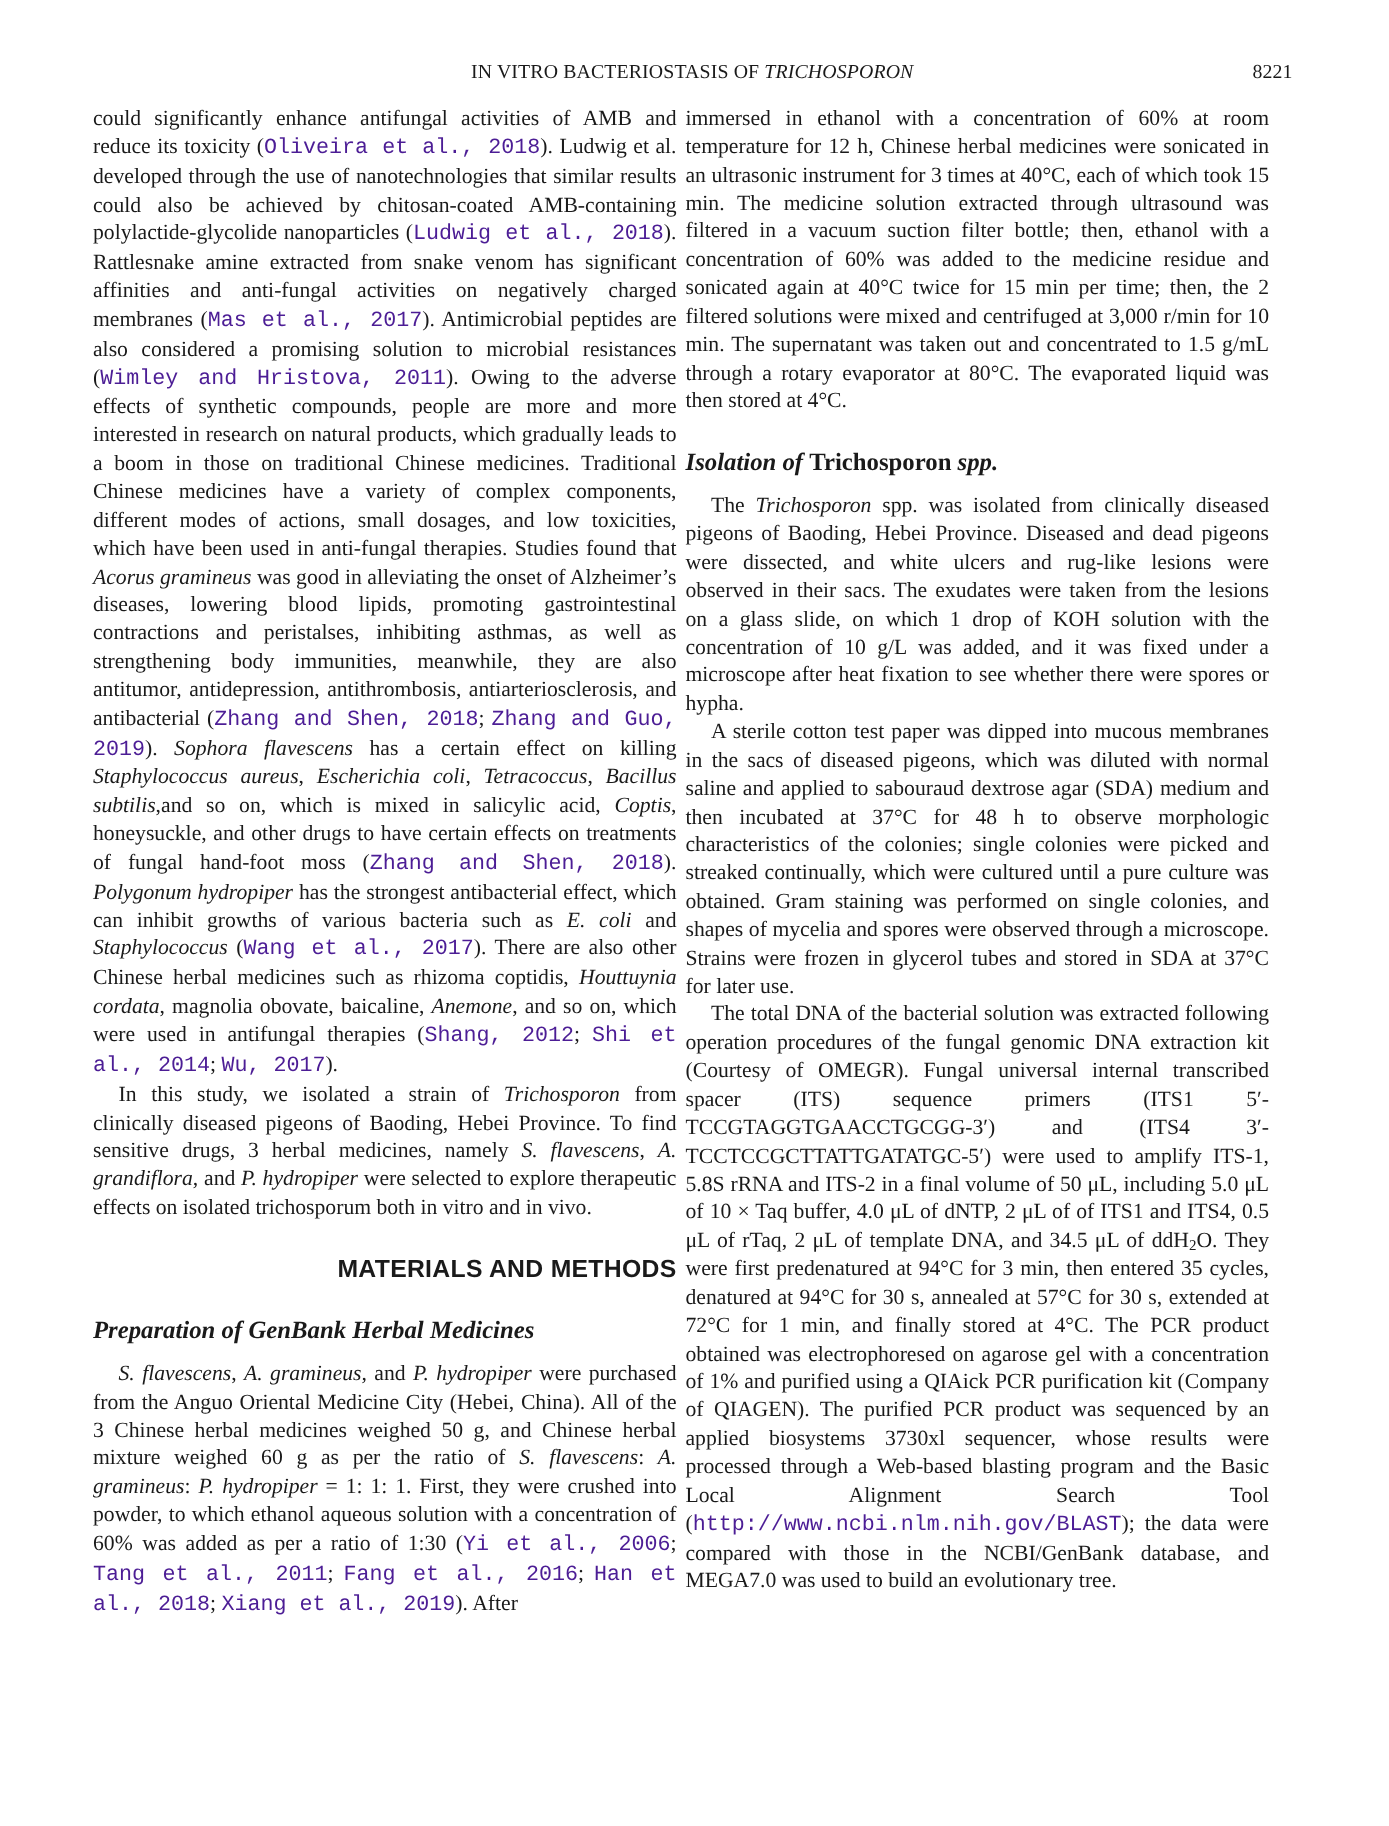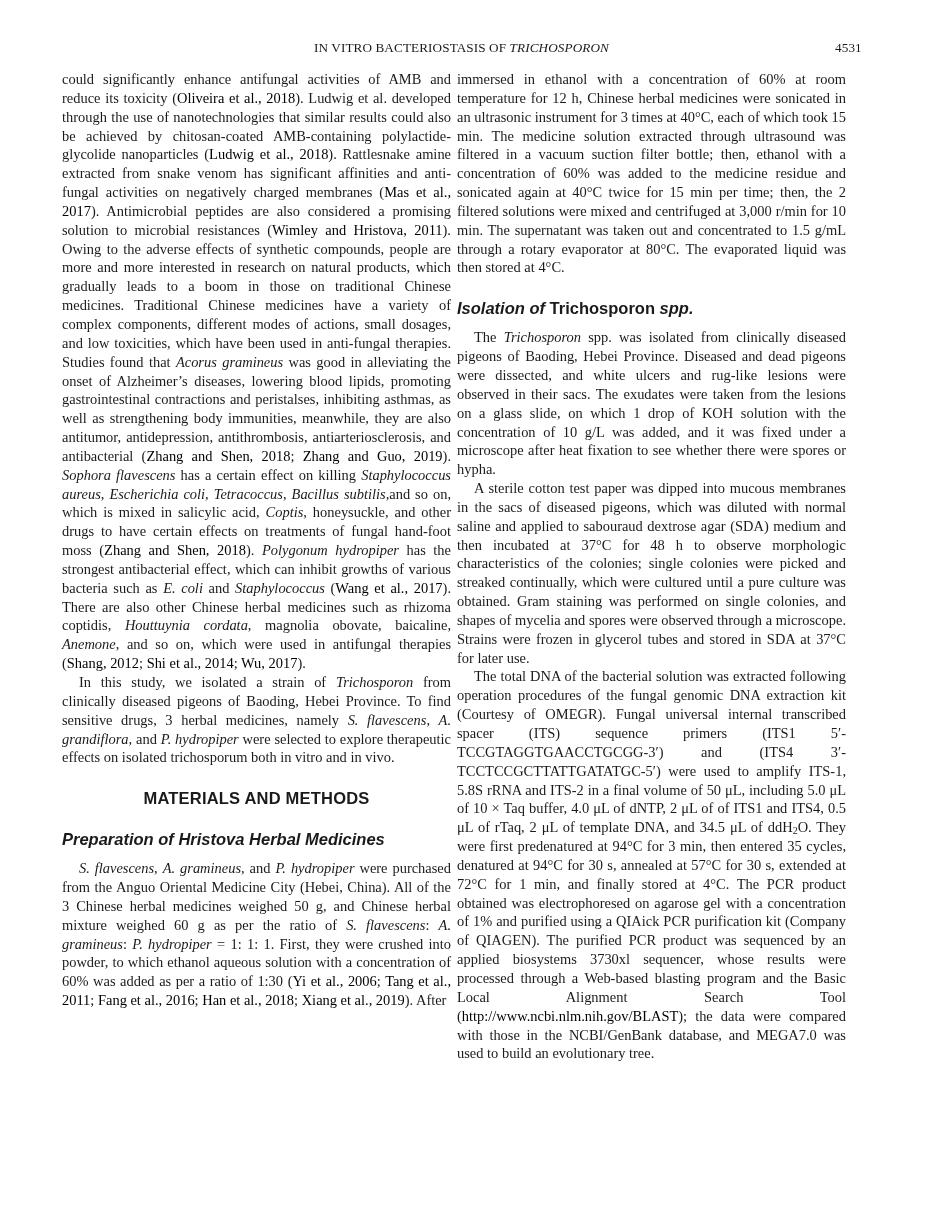--- a/index.html
+++ b/index.html
@@ -14,53 +14,53 @@
   .running-head .pnum { position: absolute; left: 835px; top: 0; }
   .col {
     position: absolute; top: 70px; width: 389px;
     font-family: "Liberation Serif", "DejaVu Serif", serif; font-size: 14.45px; line-height: 18.85px;
     text-align: justify; hyphens: manual;
   }
   .col.left { left: 62px; }
   .col.right { left: 457px; width: 389px; }
   .col p { margin: 0; text-indent: 0; }
   .col p.indent { text-indent: 17px; }
-  .cite { color: #000000; text-decoration: none; }
+  .cite { color: #4c1d95; text-decoration: none; font-family: Liberation Mono, monospace; }
   i { font-style: italic; }
   b { font-weight: normal; }
   .h1 {
     font-family: "Liberation Sans", "DejaVu Sans", sans-serif; font-weight: bold; font-size: 16.5px;
-    text-align: center; margin: 21px 0 16px 0; line-height: 20px; letter-spacing: 0.2px;
+    text-align: right; margin: 21px 0 16px 0; line-height: 20px; letter-spacing: 0.2px;
   }
   .h2 {
-    font-family: Liberation Sans, sans-serif; font-weight: bold; font-style: italic; font-size: 16.5px;
+    font-family: Liberation Serif, serif; font-weight: bold; font-style: italic; font-size: 16.5px;
     text-align: left; margin: 21px 0 10px 0; line-height: 20px;
   }
   .h2 .upright { font-style: normal; }
   sub { font-size: 10px; vertical-align: -2px; line-height: 0; }
 </style>
 </head>
 <body>
 
 <div class="page">
 
   <div class="running-head">
     <span class="title"><span>IN VITRO BACTERIOSTASIS OF </span><i>TRICHOSPORON</i></span>
-    <span class="pnum">4531</span>
+    <span class="pnum">8221</span>
   </div>
 
   <div class="col left">
     <p><span>could significantly enhance antifungal activities of AMB and reduce its toxicity (</span><a class="cite">Oliveira et al., 2018</a><span>). Ludwig et al. developed through the use of nanotechnologies that similar results could also be achieved by chitosan-coated AMB-containing polylactide-glycolide nanoparticles (</span><a class="cite">Ludwig et al., 2018</a><span>). Rattlesnake amine extracted from snake venom has significant affinities and anti-fungal activities on negatively charged membranes (</span><a class="cite">Mas et al., 2017</a><span>). Antimicrobial peptides are also considered a promising solution to microbial resistances (</span><a class="cite">Wimley and Hristova, 2011</a><span>). Owing to the adverse effects of synthetic compounds, people are more and more interested in research on natural products, which gradually leads to a boom in those on traditional Chinese medicines. Traditional Chinese medicines have a variety of complex components, different modes of actions, small dosages, and low toxicities, which have been used in anti-fungal therapies. Studies found that </span><i>Acorus gramineus</i><span> was good in alleviating the onset of Alzheimer’s diseases, lowering blood lipids, promoting gastrointestinal contractions and peristalses, inhibiting asthmas, as well as strengthening body immunities, meanwhile, they are also antitumor, antidepression, antithrombosis, antiarteriosclerosis, and antibacterial (</span><a class="cite">Zhang and Shen, 2018</a><span>; </span><a class="cite">Zhang and Guo, 2019</a><span>). </span><i>Sophora flavescens</i><span> has a certain effect on killing </span><i>Staphylococcus aureus</i><span>, </span><i>Escherichia coli</i><span>, </span><i>Tetracoccus</i><span>, </span><i>Bacillus subtilis</i><span>,and so on, which is mixed in salicylic acid, </span><i>Coptis</i><span>, honeysuckle, and other drugs to have certain effects on treatments of fungal hand-foot moss (</span><a class="cite">Zhang and Shen, 2018</a><span>). </span><i>Polygonum hydropiper</i><span> has the strongest antibacterial effect, which can inhibit growths of various bacteria such as </span><i>E. coli</i><span> and </span><i>Staphylococcus</i><span> (</span><a class="cite">Wang et al., 2017</a><span>). There are also other Chinese herbal medicines such as rhizoma coptidis, </span><i>Houttuynia cordata</i><span>, magnolia obovate, baicaline, </span><i>Anemone</i><span>, and so on, which were used in antifungal therapies (</span><a class="cite">Shang, 2012</a><span>; </span><a class="cite">Shi et al., 2014</a><span>; </span><a class="cite">Wu, 2017</a><span>).</span></p>
 
     <p class="indent"><span>In this study, we isolated a strain of </span><i>Trichosporon</i><span> from clinically diseased pigeons of Baoding, Hebei Province. To find sensitive drugs, 3 herbal medicines, namely </span><i>S. flavescens</i><span>, </span><i>A. grandiflora,</i><span> and </span><i>P. hydropiper</i><span> were selected to explore therapeutic effects on isolated trichosporum both in vitro and in vivo.</span></p>
 
     <div class="h1">MATERIALS AND METHODS</div>
 
 
-    <div class="h2">Preparation of Hristova Herbal Medicines</div>
+    <div class="h2">Preparation of GenBank Herbal Medicines</div>
 
     <p class="indent"><i>S. flavescens</i><span>, </span><i>A. gramineus,</i><span> and </span><i>P. hydropiper</i><span> were purchased from the Anguo Oriental Medicine City (Hebei, China). All of the 3 Chinese herbal medicines weighed 50 g, and Chinese herbal mixture weighed 60 g as per the ratio of </span><i>S. flavescens</i><span>: </span><i>A. gramineus</i><span>: </span><i>P. hydropiper</i><span> = 1: 1: 1. First, they were crushed into powder, to which ethanol aqueous solution with a concentration of 60% was added as per a ratio of 1:30 (</span><a class="cite">Yi et al., 2006</a><span>; </span><a class="cite">Tang et al., 2011</a><span>; </span><a class="cite">Fang et al., 2016</a><span>; </span><a class="cite">Han et al., 2018</a><span>; </span><a class="cite">Xiang et al., 2019</a><span>). After</span></p>
   </div>
 
   <div class="col right">
     <p>immersed in ethanol with a concentration of 60% at room temperature for 12 h, Chinese herbal medicines were sonicated in an ultrasonic instrument for 3 times at 40°C, each of which took 15 min. The medicine solution extracted through ultrasound was filtered in a vacuum suction filter bottle; then, ethanol with a concentration of 60% was added to the medicine residue and sonicated again at 40°C twice for 15 min per time; then, the 2 filtered solutions were mixed and centrifuged at 3,000 r/min for 10 min. The supernatant was taken out and concentrated to 1.5 g/mL through a rotary evaporator at 80°C. The evaporated liquid was then stored at 4°C.</p>
 
     <div class="h2"><span>Isolation of </span><span class="upright">Trichosporon</span><span> spp.</span></div>
 
     <p class="indent"><span>The </span><i>Trichosporon</i><span> spp. was isolated from clinically diseased pigeons of Baoding, Hebei Province. Diseased and dead pigeons were dissected, and white ulcers and rug-like lesions were observed in their sacs. The exudates were taken from the lesions on a glass slide, on which 1 drop of KOH solution with the concentration of 10 g/L was added, and it was fixed under a microscope after heat fixation to see whether there were spores or hypha.</span></p>

